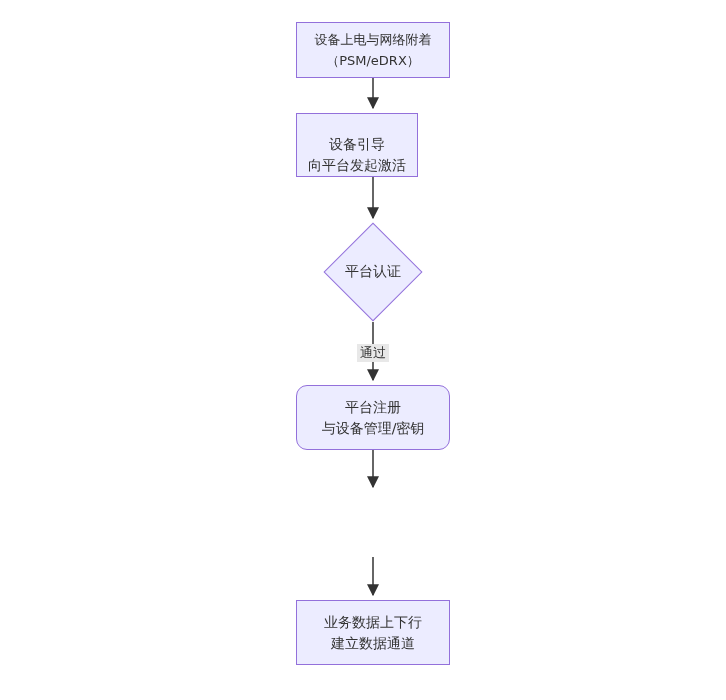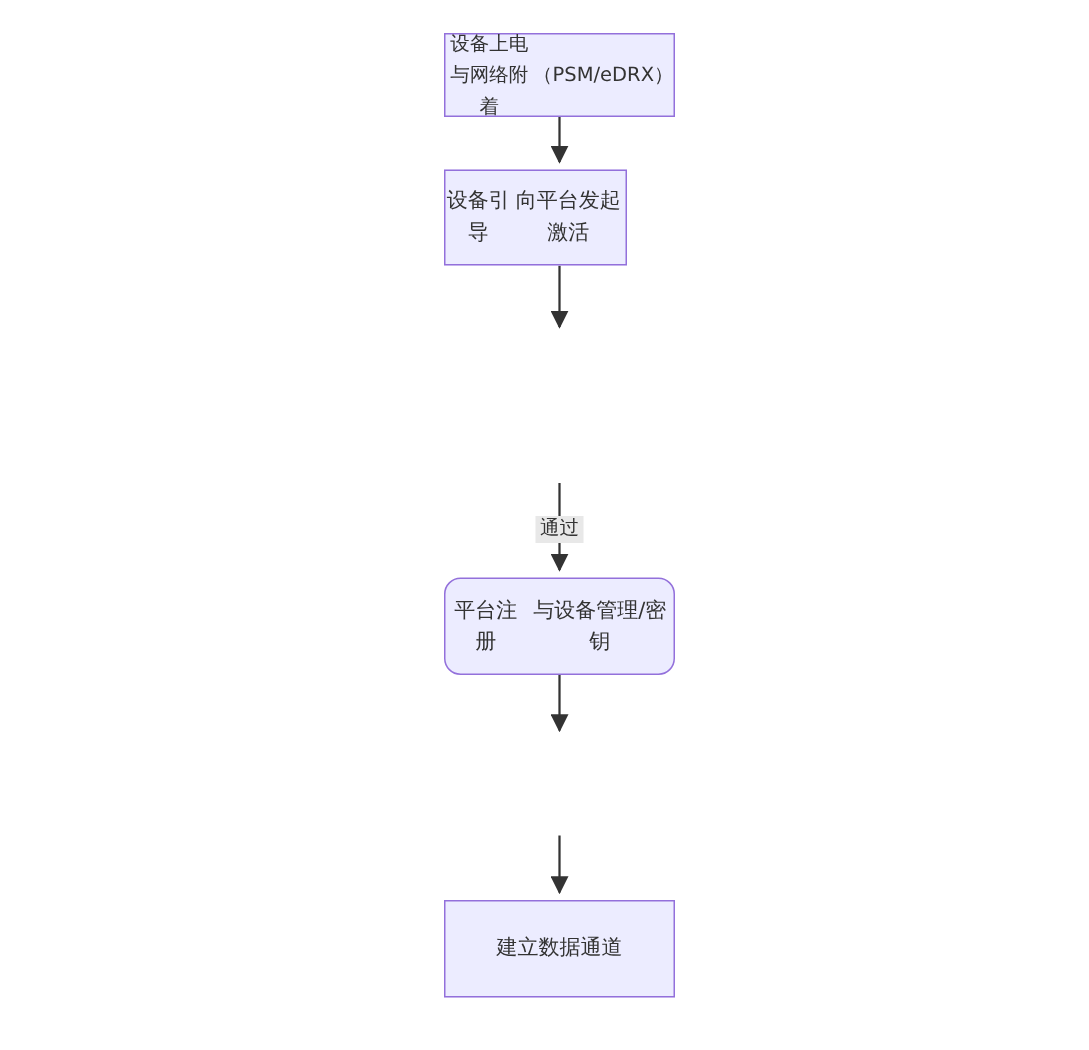--- a/index.html
+++ b/index.html
@@ -22,21 +22,21 @@
     left: 0;
     top: 0;
     pointer-events: none;
   }
   .node {
     position: absolute;
     box-sizing: border-box;
     background: #ECECFF;
     border: 1px solid #9370DB;
     display: flex;
-    flex-direction: row;
+    flex-direction: column;
     align-items: center;
     justify-content: center;
     text-align: center;
     color: #333333;
     font-size: 14px;
     line-height: 21px;
   }
   .diamond-wrap {
     position: absolute;
   }
@@ -95,26 +95,31 @@
   <div class="node" style="left:296px; top:22px; width:154px; height:56px; font-size:13px;">
     <div>设备上电与网络附着</div>
     <div>（PSM/eDRX）</div>
   </div>
 
   <div class="node" style="left:296px; top:113px; width:122px; height:64px;justify-content:flex-end;">
     <div>设备引导</div>
     <div>向平台发起激活</div>
   </div>
 
+  <div class="diamond-wrap" style="left:323px; top:222px; width:100px; height:100px;">
+    <div class="diamond-shape"></div>
+    <div class="diamond-label">平台认证</div>
+  </div>
 
   <div class="edge-label" style="left:373px; top:344px;">通过</div>
 
   <div class="node" style="left:296px; top:385px; width:154px; height:65px;border-radius:11px;">
     <div>平台注册</div>
     <div>与设备管理/密钥</div>
   </div>
 
 
   <div class="node" style="left:296px; top:600px; width:154px; height:65px;">
+    <div>业务数据上下行</div>
     <div>建立数据通道</div>
   </div>
 
 </div>
 
 </body></html>

